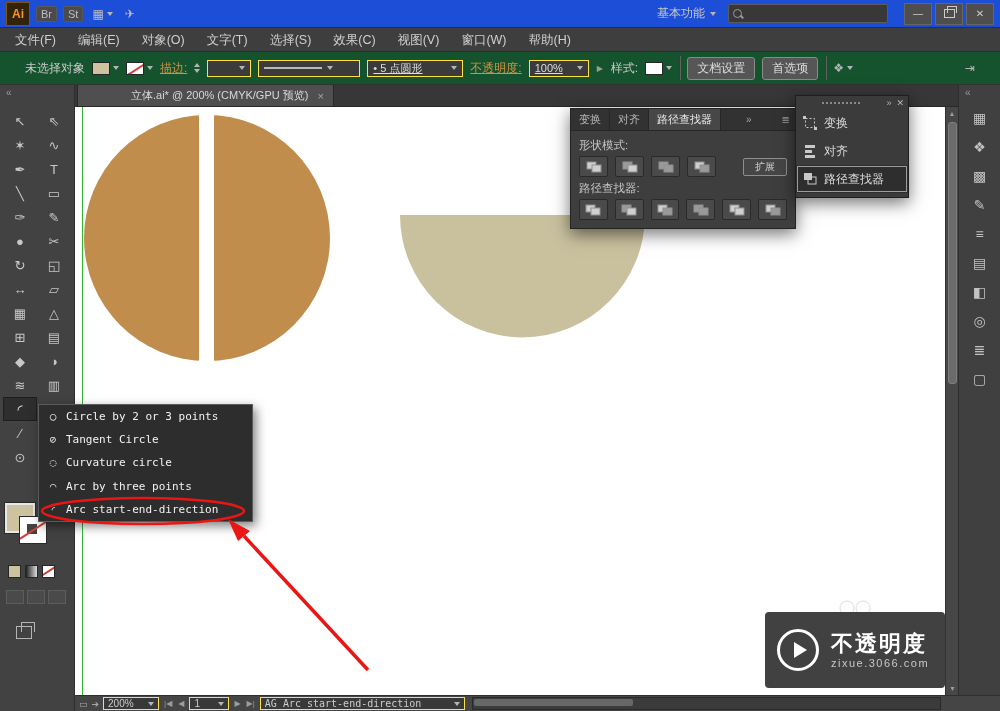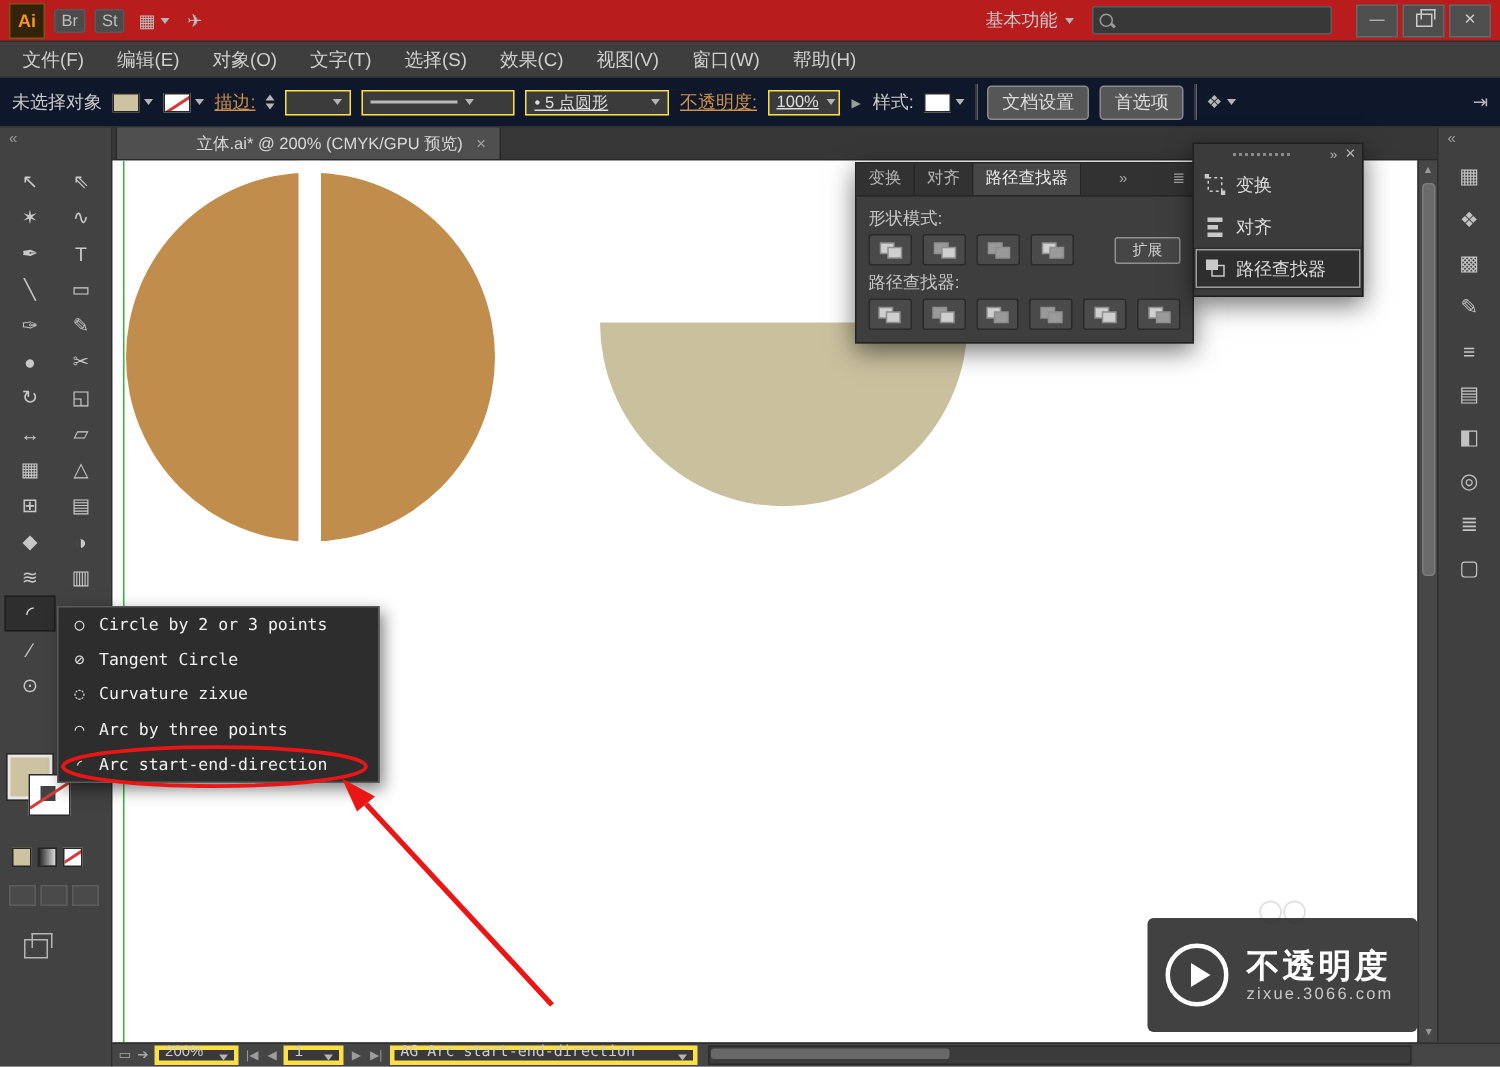--- a/index.html
+++ b/index.html
@@ -1,21 +1,21 @@
 <!DOCTYPE html>
 <html><head>
 <meta charset="utf-8">
 <style>
   html,body{margin:0;padding:0;}
   body{width:1000px;height:711px;position:relative;overflow:hidden;
        font-family:"Liberation Sans","DejaVu Sans",sans-serif;background:#4a4a4a;user-select:none;}
   .abs{position:absolute;}
 
   
-  .titlebar{left:0;top:0;width:1000px;height:28px;background:#b91c1c;border-bottom:1px solid #2d2d2d;
+  .titlebar{left:0;top:0;width:1000px;height:28px;background:#1d4ed8;border-bottom:1px solid #2d2d2d;
             display:flex;align-items:center;gap:6px;padding:0 6px;box-sizing:border-box;}
   .app-logo{width:22px;height:22px;background:#33230a;color:#f7941e;font-weight:bold;font-size:12px;
             display:flex;align-items:center;justify-content:center;border:1px solid #7a5410;}
   .tb-btn{color:#bdbdbd;font-size:11px;border:1px solid #585858;background:#4b4b4b;border-radius:2px;
           padding:1px 4px;line-height:12px;}
   .tb-ico{color:#bdbdbd;font-size:12px;padding:0 3px;display:flex;align-items:center;gap:3px;}
   .caret{width:0;height:0;border-left:3px solid transparent;border-right:3px solid transparent;border-top:4px solid #b5b5b5;}
   .workspace{margin-left:auto;display:flex;align-items:center;gap:5px;color:#c9c9c9;font-size:12px;padding:2px 6px;}
   .searchbox{width:150px;height:17px;background:#383838;border:1px solid #5c5c5c;border-radius:2px;
              display:flex;align-items:center;padding:0 4px;gap:4px;}
@@ -27,22 +27,22 @@
           display:flex;align-items:center;justify-content:center;}
   .restore-ico{width:9px;height:7px;border:1px solid #ccc;position:relative;}
   .restore-ico::before{content:"";position:absolute;left:2px;top:-4px;width:8px;height:6px;border:1px solid #ccc;border-bottom:none;}
 
   
   .menubar{left:0;top:28px;width:1000px;height:24px;background:#3e3e3e;border-bottom:1px solid #2d2d2d;
            display:flex;align-items:flex-start;padding:0 4px;box-sizing:border-box;}
   .menu{color:#cfcfcf;font-size:12.5px;padding:0 11px;line-height:24px;}
 
   
-  .controlbar{left:0;top:52px;width:1000px;height:33px;background:#0f172a;border-bottom:1px solid #323232;
-              display:flex;align-items:center;gap:7px;padding:0 8px;box-sizing:border-box;}
+  .controlbar{left:0;top:52px;width:1000px;height:33px;background:#14532d;border-bottom:1px solid #323232;
+              display:flex;align-items:center;gap:7px;padding:0 25px;box-sizing:border-box;}
   .cb-label{color:#c9c9c9;font-size:12px;white-space:nowrap;}
   .cb-link{color:#cf9148;font-size:12px;text-decoration:underline;white-space:nowrap;}
   .sw{width:18px;height:13px;border:1px solid #262626;box-sizing:border-box;position:relative;flex:0 0 auto;}
   .sw.fill{background:#cdc3a1;}
   .sw.none{background:#ffffff;overflow:hidden;}
   .sw.none .slash, .stroke-swatch .slash, .mini.none .slash2{position:absolute;left:-3px;top:5px;width:26px;height:2px;background:#d43c3c;transform:rotate(-33deg);}
   .swgrp{display:flex;align-items:center;gap:3px;}
   .stepper{display:flex;flex-direction:column;gap:2px;}
   .caret-up{width:0;height:0;border-left:3px solid transparent;border-right:3px solid transparent;border-bottom:4px solid #b5b5b5;}
   .field{background:#3b3b3b;border:1px solid #fde047;color:#ddd;font-size:11px;height:17px;
@@ -95,22 +95,22 @@
 
   
   .dock{left:958px;top:85px;width:42px;height:610px;background:#404040;border-left:1px solid #2e2e2e;box-sizing:border-box;}
   .dock-head{height:16px;color:#9a9a9a;font-size:10px;padding:2px 0 0 6px;}
   .dock-item{height:29px;display:flex;align-items:center;justify-content:center;color:#c2c2c2;font-size:14px;}
 
   
   .statusbar{left:75px;top:695px;width:925px;height:16px;background:#454545;border-top:1px solid #2f2f2f;
              display:flex;align-items:center;gap:4px;padding:0 4px;box-sizing:border-box;}
   .sb-ico{color:#a8a8a8;font-size:9px;}
-  .sb-field{background:#393939;border:3px solid #fde047;color:#ccc;font-size:10px;height:13px;
-            display:flex;align-items:flex-end;gap:2px;padding:0 4px;box-sizing:border-box;}
+  .sb-field{background:#393939;border:1px solid #fde047;color:#ccc;font-size:10px;height:13px;
+            display:flex;align-items:center;gap:2px;padding:0 4px;box-sizing:border-box;}
   .sb-nav{color:#9c9c9c;font-size:8px;padding:0 1px;}
   .status-field{width:205px;font-family:"DejaVu Sans Mono",monospace;}
   .status-field .txt{flex:1;white-space:nowrap;overflow:hidden;}
   .hscroll{flex:1;height:11px;background:#3b3b3b;border:1px solid #2a2a2a;position:relative;margin:0 3px;}
   .hs-thumb{position:absolute;left:1px;top:1px;width:34%;height:7px;background:#686868;border-radius:2px;}
   .sb-corner{width:48px;height:16px;}
 
   
   .pf{left:570px;top:108px;width:226px;height:121px;background:#3e3e3e;border:1px solid #242424;
       box-shadow:0 5px 16px rgba(0,0,0,.55);z-index:20;box-sizing:border-box;}
@@ -229,21 +229,21 @@
   </span>
   <span class="field" style="width:102px;">
     <span class="profile-line"></span>
     <span class="caret"></span>
   </span>
   <span class="field" style="width:96px;">
     <span class="txt" style="flex:1">• 5 点圆形</span>
     <span class="caret"></span>
   </span>
   <span class="cb-link">不透明度:</span>
-  <span class="field" style="width:48px;">
+  <span class="field" style="width:60px;">
     <span style="flex:1">100%</span>
     <span class="caret"></span>
   </span>
   <span class="sb-nav">▶</span>
   <span class="cb-label">样式:</span>
   <span class="swgrp">
     <span class="sw none"></span>
     <span class="caret"></span>
   </span>
   <span class="cb-sep"></span>
@@ -507,21 +507,21 @@
   <div class="tm-item">
     <span class="tm-ico">○</span>
     <span>Circle by 2 or 3 points</span>
   </div>
   <div class="tm-item">
     <span class="tm-ico">⊘</span>
     <span>Tangent Circle</span>
   </div>
   <div class="tm-item">
     <span class="tm-ico">◌</span>
-    <span>Curvature zixue</span>
+    <span>Curvature circle</span>
   </div>
   <div class="tm-item">
     <span class="tm-ico">◠</span>
     <span>Arc by three points</span>
   </div>
   <div class="tm-item">
     <span class="tm-ico">◜</span>
     <span>Arc start-end-direction</span>
   </div>
 </div>

